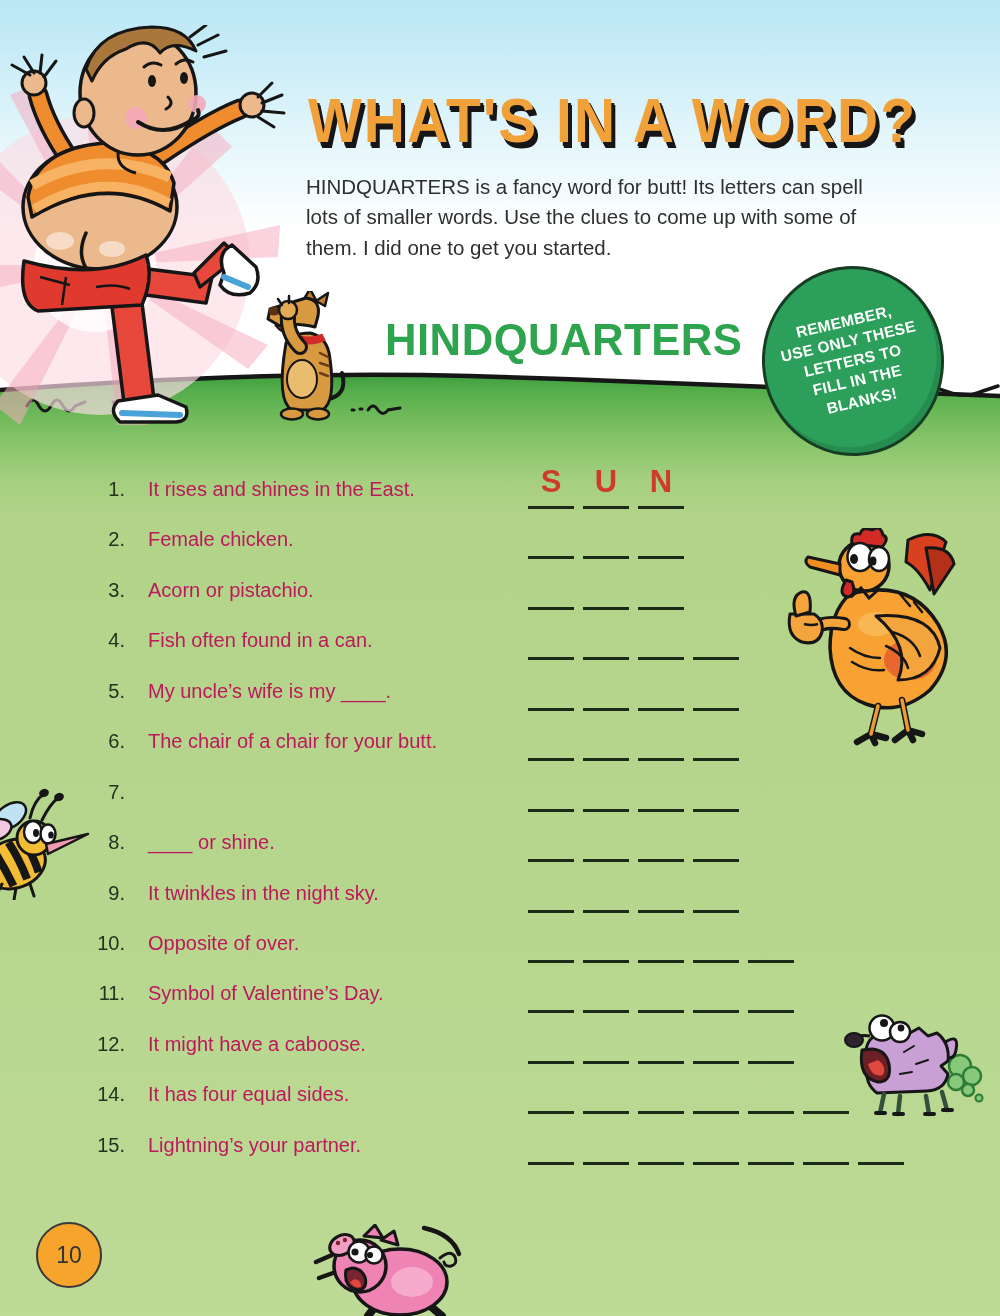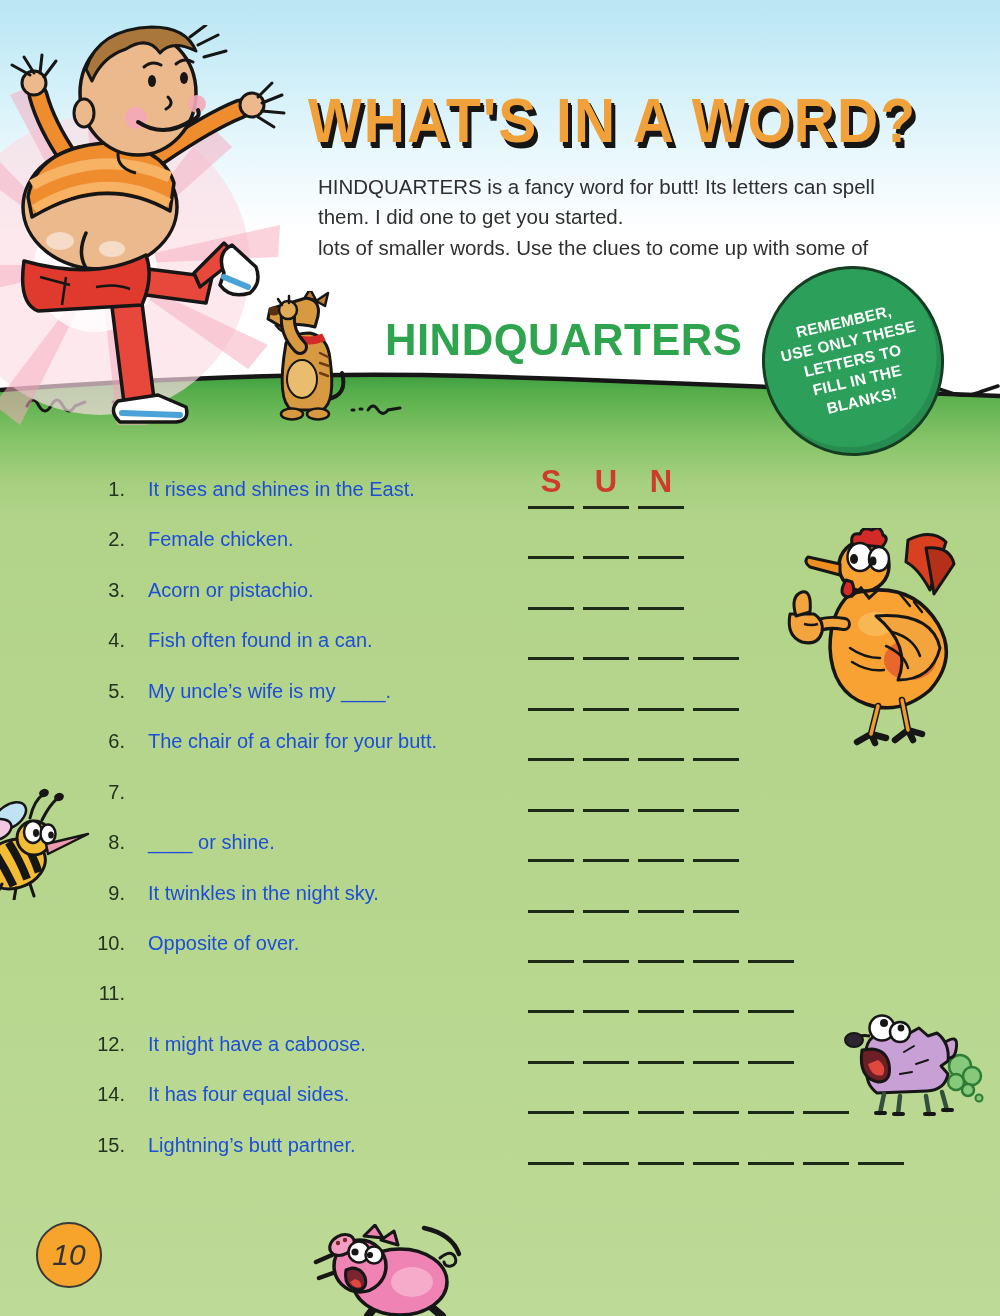--- a/index.html
+++ b/index.html
@@ -7,45 +7,45 @@
         font-family:"Liberation Sans",sans-serif;margin:0 auto;background:#b6d68d;}
   .sky{position:absolute;left:0;top:0;width:1000px;height:372px;
        background:linear-gradient(180deg,#b9e6f4 0,#cdeef8 18%,#e9f8fc 42%,#ffffff 62%,#ffffff 100%);}
   .ground{position:absolute;left:0;top:370px;width:1000px;height:946px;
        background:linear-gradient(180deg,#379a3d 0px,#57ae4b 22px,#86c468 70px,#a5cf7e 110px,#b2d489 150px,#b6d68d 55%,#bdda96 100%);}
   .horizon{position:absolute;left:0;top:362px;z-index:2;}
   .art{position:absolute;z-index:3;}
   .title{position:absolute;left:308px;top:84px;z-index:5;margin:0;
          font-size:57px;font-weight:900;letter-spacing:2px;color:#f1a13a;
          text-shadow:3px 3px 0 #161616,4px 5px 0 #161616;transform:scaleY(1.1);transform-origin:top left;white-space:nowrap;}
-  .intro{position:absolute;left:318px;top:172px;z-index:5;font-size:20.5px;line-height:1.48;color:#2f2f2f;}
+  .intro{position:absolute;left:306px;top:172px;z-index:5;font-size:20.5px;line-height:1.48;color:#2f2f2f;}
   .intro span{display:block;}
   .keyword{position:absolute;left:385px;top:314px;z-index:5;font-size:45px;font-weight:800;
            color:#2fa44e;letter-spacing:.5px;transform:scaleX(.97);transform-origin:left;white-space:nowrap;}
   .badge{position:absolute;left:762px;top:266px;width:176px;height:184px;z-index:6;
          background:#2ca05a;border:3.5px solid #163c22;border-radius:50%;transform:rotate(-4deg);
          display:flex;align-items:center;justify-content:center;box-shadow:inset -4px -6px 0 rgba(0,0,0,.12);}
   .badge-inner{transform:rotate(-9deg);text-align:center;color:#ffffff;font-weight:bold;
          font-size:15.5px;line-height:1.3;letter-spacing:.3px;}
   .badge-inner span{display:block;}
   .puzzle{position:absolute;left:0;top:470px;width:1000px;z-index:5;}
   .row{position:relative;height:50.45px;}
   .num{position:absolute;left:55px;width:70px;top:8px;text-align:right;
        font-size:20px;color:#24321f;}
-  .clue{position:absolute;left:148px;top:8px;font-size:20px;color:#1d4ed8;white-space:nowrap;}
+  .clue{position:absolute;left:148px;top:8px;font-size:20px;color:#be185d;white-space:nowrap;}
   .clue .clue-italic{}
   .blanks{position:absolute;left:528px;top:2px;height:34px;white-space:nowrap;}
   .blank{display:inline-block;position:relative;width:46px;height:34px;margin-right:9px;
          border-bottom:3.5px solid #1d2a18;}
   .letter{position:absolute;bottom:6px;left:0;width:100%;text-align:center;
           font-size:31px;font-weight:bold;color:#ce3b2c;}
   .pagenum{position:absolute;left:36px;top:1222px;width:62px;height:62px;z-index:6;
            background:#f6a42c;border:2.5px solid #383838;border-radius:50%;
            display:flex;align-items:center;justify-content:center;
-           font-size:30px;color:#333;font-style:italic;}
+           font-size:23px;color:#333;}
 </style>
 </head>
 <body>
 
 <div class="page">
 
   <div class="sky"></div>
   <div class="ground"></div>
 
   <svg class="horizon" width="1000" height="48" viewBox="0 0 1000 48">
@@ -228,22 +228,22 @@
     <circle cx="62" cy="31" r="8.5" fill="#ffffff" stroke="#161616" stroke-width="2.5"></circle>
     <circle cx="43" cy="28" r="3.6" fill="#161616"></circle>
     <circle cx="58" cy="31" r="3.1" fill="#161616"></circle>
     <path d="M34,46 Q31,64 47,66 Q56,64 53,53 Q49,44 40,44 Z" fill="#7a2430" stroke="#161616" stroke-width="3" stroke-linejoin="round"></path>
     <path d="M38,58 q4,7 11,5 q1,-6 -6,-8 Z" fill="#e0483e"></path>
   </svg>
 
   <h1 class="title">WHAT'S IN A WORD?</h1>
   <div class="intro">
     <span>HINDQUARTERS is a fancy word for butt! Its letters can spell</span>
+    <span>lots of smaller words. Use the clues to come up with some of</span>
     <span>them. I did one to get you started.</span>
-    <span>lots of smaller words. Use the clues to come up with some of</span>
   </div>
   <div class="keyword">HINDQUARTERS</div>
 
   <div class="badge">
     <div class="badge-inner">
       <span>REMEMBER,</span>
       <span>USE ONLY THESE</span>
       <span>LETTERS TO</span>
       <span>FILL IN THE</span>
       <span>BLANKS!</span>
@@ -305,39 +305,40 @@
     </div>
 
     <div class="row">
       <span class="num">10.</span>
       <span class="clue"><span class="clue-main">Opposite of </span><span class="clue-italic">over.</span></span>
       <span class="blanks"><span class="blank"></span><span class="blank"></span><span class="blank"></span><span class="blank"></span><span class="blank"></span></span>
     </div>
 
     <div class="row">
       <span class="num">11.</span>
+      <span class="clue"><span class="clue-main">Symbol of Valentine’s Day.</span><span class="clue-italic"></span></span>
       <span class="blanks"><span class="blank"></span><span class="blank"></span><span class="blank"></span><span class="blank"></span><span class="blank"></span></span>
     </div>
 
     <div class="row">
       <span class="num">12.</span>
       <span class="clue"><span class="clue-main">It might have a caboose.</span><span class="clue-italic"></span></span>
       <span class="blanks"><span class="blank"></span><span class="blank"></span><span class="blank"></span><span class="blank"></span><span class="blank"></span></span>
     </div>
 
 
     <div class="row">
       <span class="num">14.</span>
       <span class="clue"><span class="clue-main">It has four equal sides.</span><span class="clue-italic"></span></span>
       <span class="blanks"><span class="blank"></span><span class="blank"></span><span class="blank"></span><span class="blank"></span><span class="blank"></span><span class="blank"></span></span>
     </div>
 
     <div class="row">
       <span class="num">15.</span>
-      <span class="clue"><span class="clue-main">Lightning’s butt partner.</span><span class="clue-italic"></span></span>
+      <span class="clue"><span class="clue-main">Lightning’s your partner.</span><span class="clue-italic"></span></span>
       <span class="blanks"><span class="blank"></span><span class="blank"></span><span class="blank"></span><span class="blank"></span><span class="blank"></span><span class="blank"></span><span class="blank"></span></span>
     </div>
   </div>
 
   <div class="pagenum">
     <span>10</span>
   </div>
 
 </div>
 

